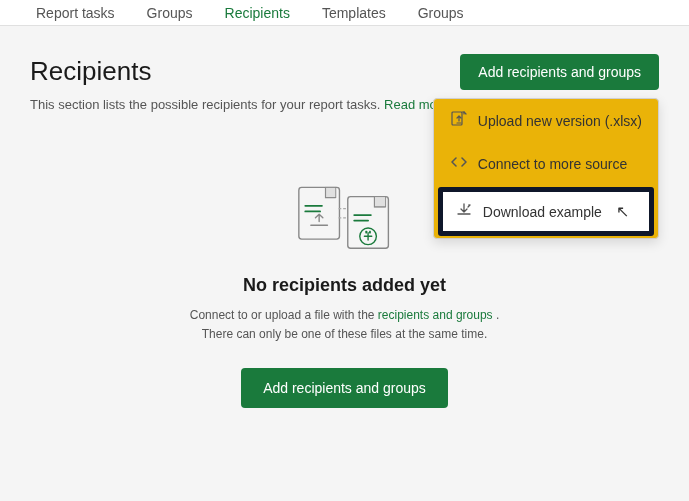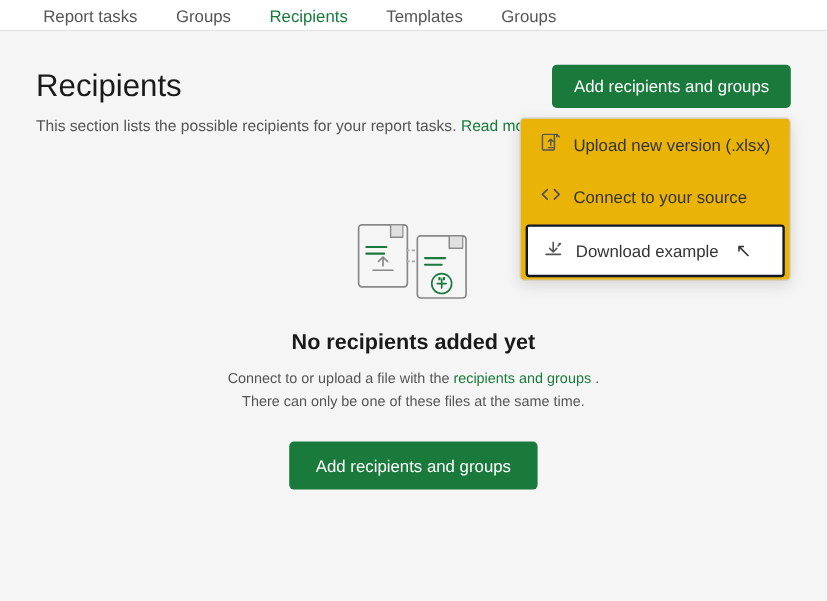--- a/index.html
+++ b/index.html
@@ -110,21 +110,21 @@
       align-items: center;
       gap: 10px;
       padding: 12px 16px;
       font-size: 14px;
       color: #333;
       cursor: pointer;
       white-space: nowrap;
     }
     .dropdown-item.highlighted {
       background: #fff;
-      border: 2px solid #0f172a;
+      border: 5px solid #0f172a;
       border-radius: 3px;
       margin: 2px 4px;
       padding: 10px 12px;
       align-items: center;
     }
     .dropdown-item .item-icon {
       width: 18px;
       text-align: center;
       color: #555;
       font-size: 14px;
@@ -219,21 +219,21 @@
         <span>Upload new version (.xlsx)</span>
       </div>
 
       <div class="dropdown-item">
         <span class="item-icon">
           <svg width="16" height="16" viewBox="0 0 16 16" fill="none">
               <path d="M5 4L1 8L5 12" stroke="#555" stroke-width="1.5" stroke-linecap="round" stroke-linejoin="round"></path>
               <path d="M11 4L15 8L11 12" stroke="#555" stroke-width="1.5" stroke-linecap="round" stroke-linejoin="round"></path>
             </svg>
         </span>
-        <span>Connect to your source</span>
+        <span>Connect to more source</span>
       </div>
 
       <div class="dropdown-item highlighted">
         <span class="item-icon">
           <svg width="16" height="16" viewBox="0 0 16 16" fill="none">
               <path d="M8 2V10M8 10L5 7M8 10L11 7" stroke="#555" stroke-width="1.3" stroke-linecap="round" stroke-linejoin="round"></path>
               <path d="M2 12H14" stroke="#555" stroke-width="1.3" stroke-linecap="round"></path>
               <path d="M12 5L14 3" stroke="#555" stroke-width="1.3" stroke-linecap="round"></path>
               <circle cx="13" cy="3" r="0.8" fill="#555"></circle>
             </svg>

